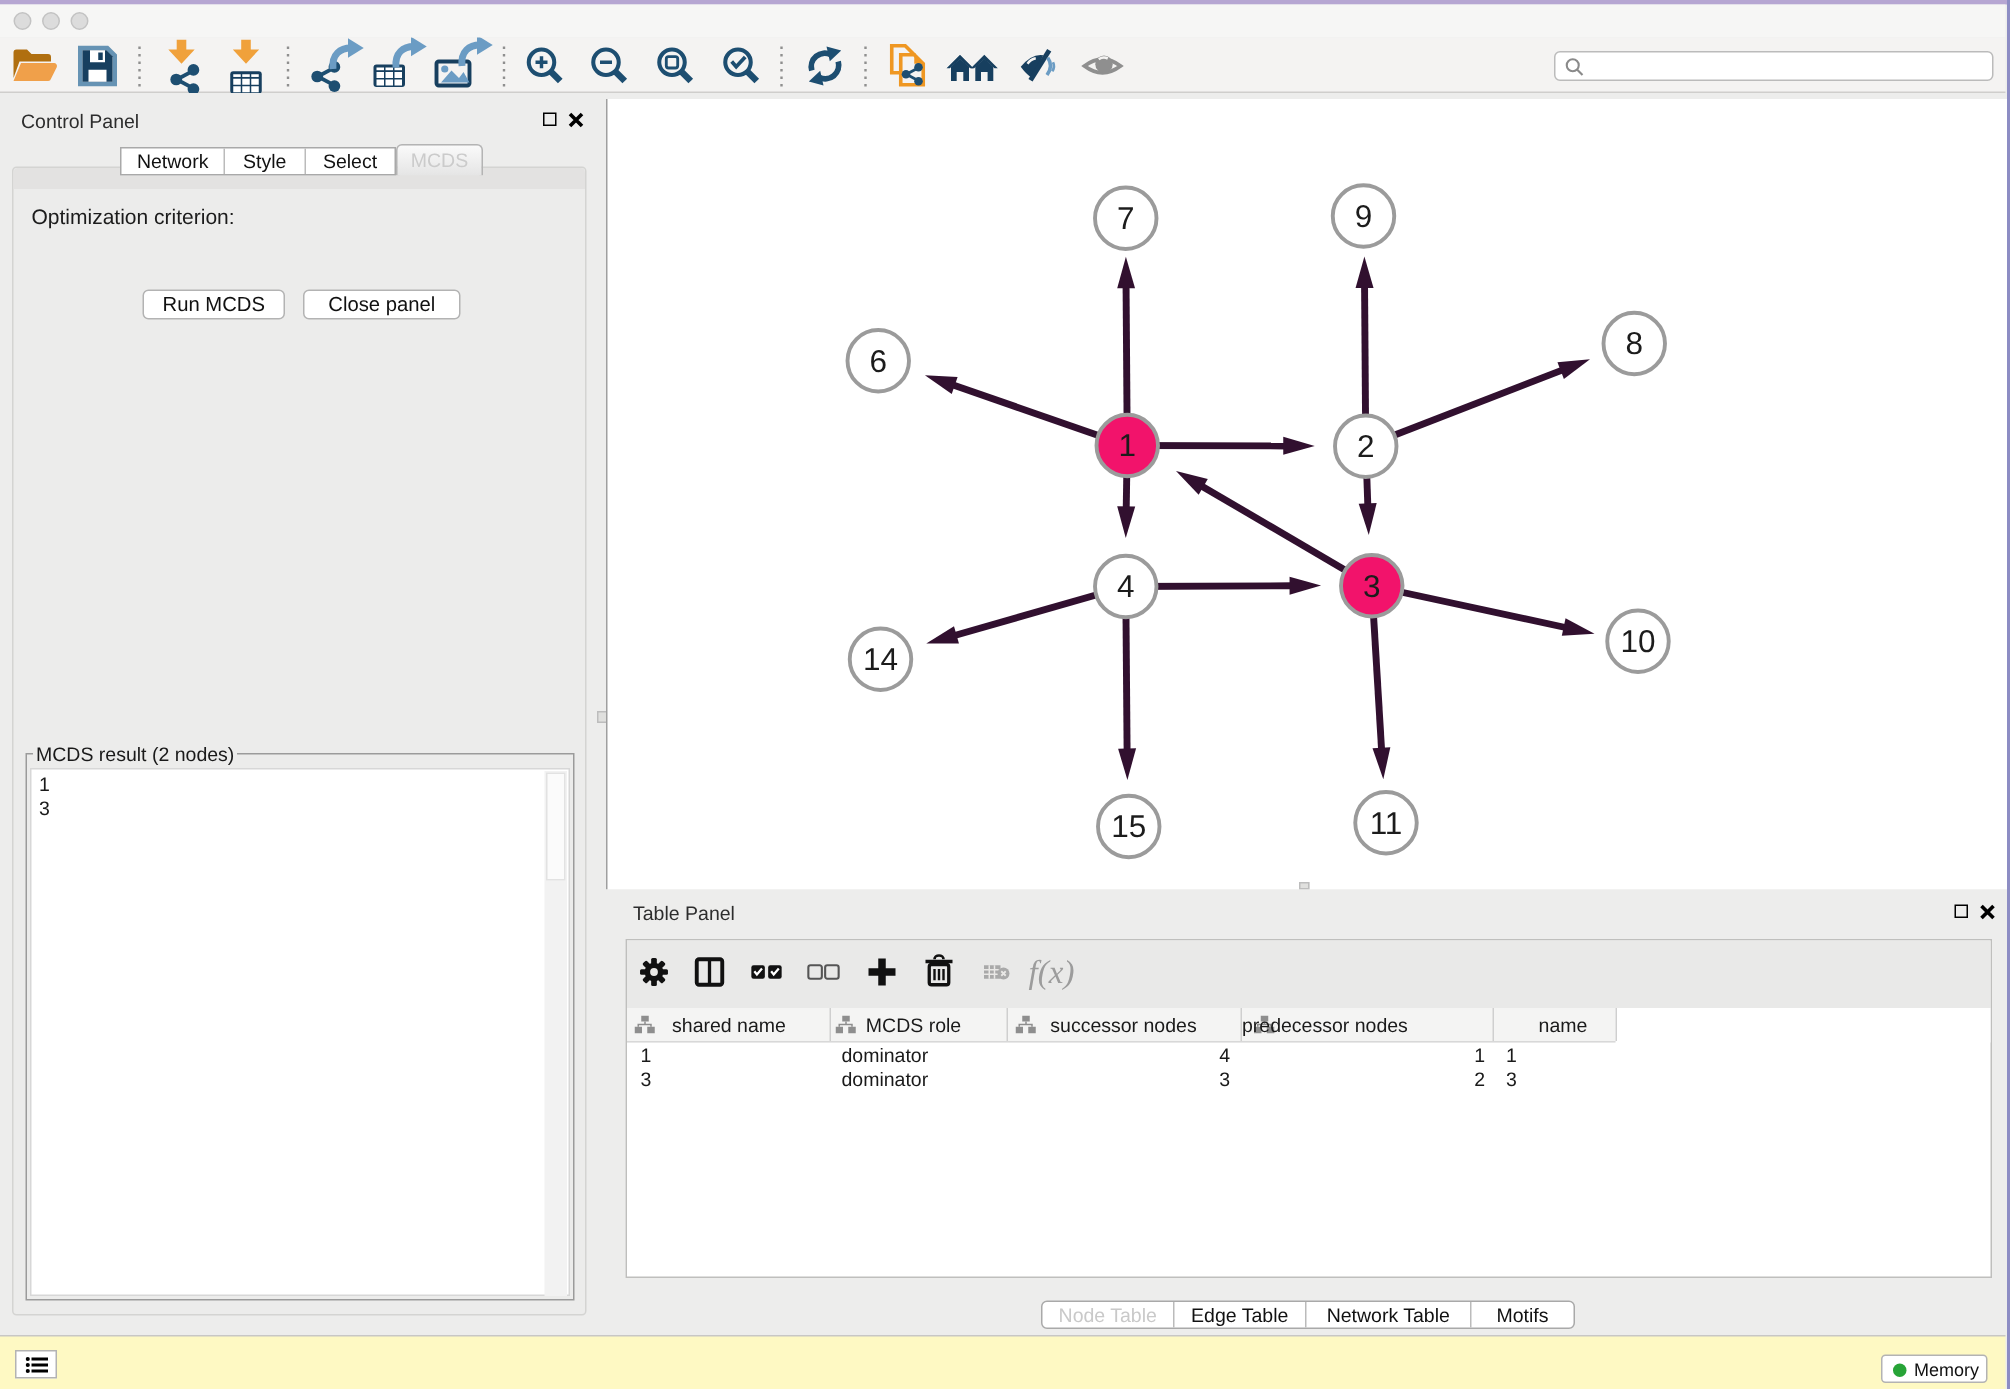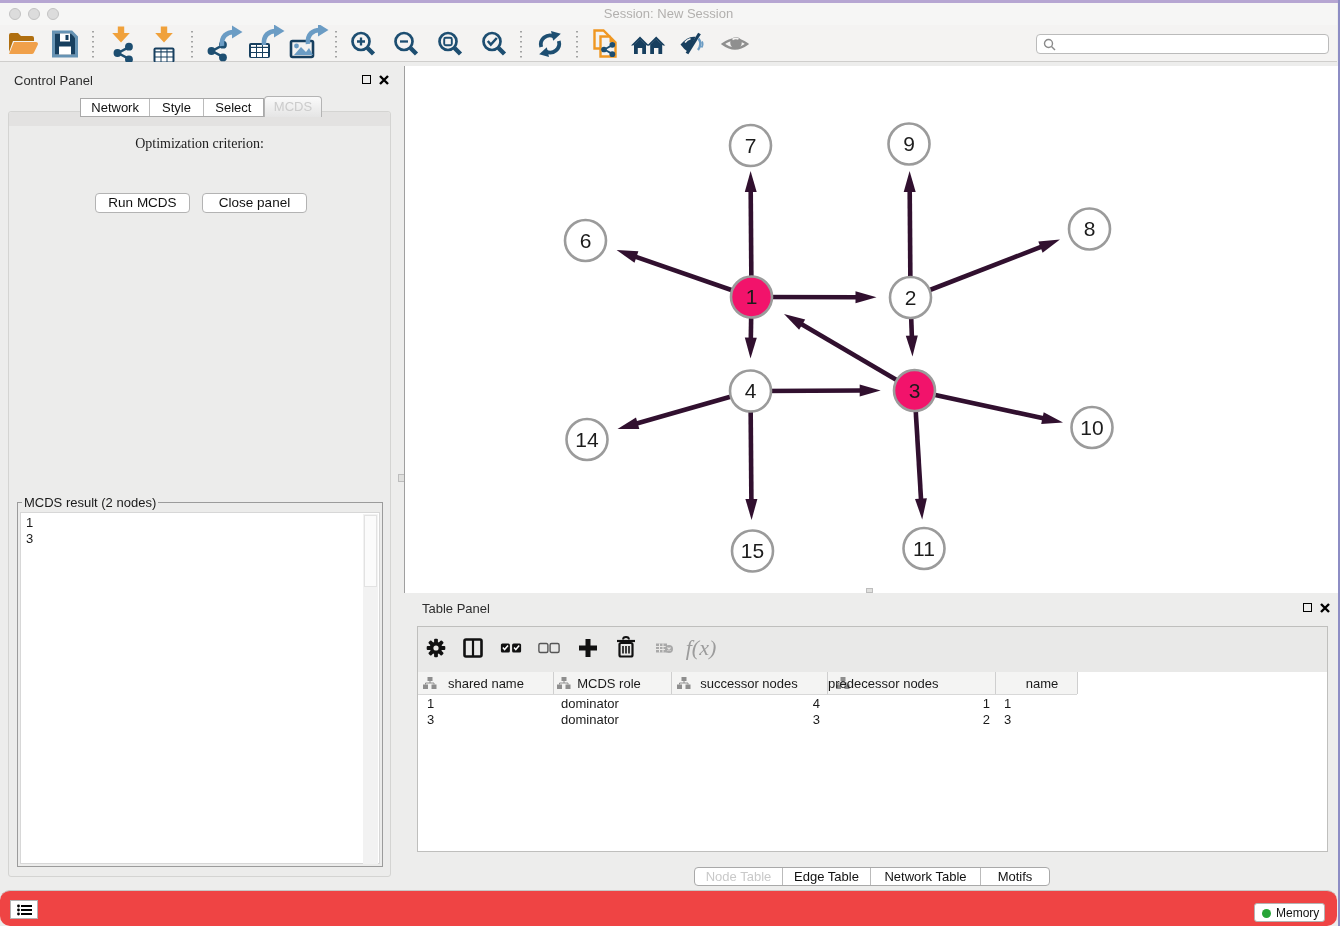--- a/index.html
+++ b/index.html
@@ -11,21 +11,20 @@
 <body>
 
 <div class="abs" style="left:0;top:0;width:1340px;height:3px;background:#b6a6d2;"></div>
 
 <div class="abs" style="left:1338px;top:0;width:2px;height:926px;background:#8d8dc4;"></div>
 
 <div class="abs" style="left:0;top:3px;width:1337px;height:22px;background:#f6f6f5;">
   <div class="abs" style="left:9px;top:4.5px;width:12px;height:12px;border-radius:50%;background:#dcdcdc;border:1px solid #c3c3c3;"></div>
   <div class="abs" style="left:28px;top:4.5px;width:12px;height:12px;border-radius:50%;background:#dcdcdc;border:1px solid #c3c3c3;"></div>
   <div class="abs" style="left:47px;top:4.5px;width:12px;height:12px;border-radius:50%;background:#dcdcdc;border:1px solid #c3c3c3;"></div>
-  <div class="abs" style="left:0;top:3px;width:1337px;text-align:center;font-size:13px;color:#b2b0ae;">Session: New Session</div>
 </div>
 
 <div class="abs" style="left:0;top:25px;width:1337px;height:37px;background:#f4f3f2;border-bottom:1px solid #cfcecc;" id="toolbar">
     <svg width="1337" height="37" style="position:absolute;left:0;top:0;">
       <g transform="translate(22,19)">
         <path d="M-13,-9 v17 l4,-11 h21 v-3 a2,2 0 0 0 -2,-2 h-11 l-3,-3 h-7 a2,2 0 0 0 -2,2 z" fill="#b06f10"></path>
         <path d="M-13,10 L-8,-2 H14 a2,2 0 0 1 1.9,2.6 L12,8.5 a2,2 0 0 1 -1.9,1.5 Z" fill="#f0a04a"></path>
       </g>
       <g transform="translate(65,19)">
         <path d="M-11.5,-12 H6.5 L11.5,-7 V12 H-11.5 Z" fill="none" stroke="#6693b4" stroke-width="3"></path>
@@ -178,21 +177,21 @@
 
   <div class="abs" style="left:80px;top:36px;width:184px;height:19px;background:#fff;border:1px solid #a9a9a9;display:flex;z-index:2;">
     <div style="width:70px;border-right:1px solid #bbb;text-align:center;font-size:13px;line-height:17px;color:#111;">Network</div>
     <div style="width:54px;border-right:1px solid #bbb;text-align:center;font-size:13px;line-height:17px;color:#111;">Style</div>
     <div style="width:60px;text-align:center;font-size:13px;line-height:17px;color:#111;">Select</div>
   </div>
   <div class="abs" style="left:264px;top:34px;width:58px;height:21px;background:linear-gradient(#fafafa,#e5e5e5);border:1px solid #b4b4b4;border-bottom:none;border-radius:4px 4px 0 0;z-index:2;text-align:center;font-size:13px;line-height:20px;color:#cbcbcb;">MCDS</div>
 
   <div class="abs" style="left:8px;top:49px;width:383px;height:766px;background:#ececeb;border:1px solid #d4d4d2;border-radius:3px;">
     <div class="abs" style="left:0;top:0;width:100%;height:14px;background:#e3e2e1;border-radius:3px 3px 0 0;"></div>
-    <div class="abs" style="left:0;top:24px;width:100%;text-align:center;font-size:14px;color:#1c1c1c;font-family:Liberation Serif, serif;">Optimization criterion:</div>
+    <div class="abs" style="left:12px;top:24px;width:100%;font-size:14px;color:#1c1c1c;">Optimization criterion:</div>
 
 
     <div class="abs" style="left:86px;top:81px;width:95px;height:20px;background:#fff;border:1px solid #b3b3b3;border-radius:4px;text-align:center;font-size:13.5px;line-height:18px;color:#111;">Run MCDS</div>
     <div class="abs" style="left:193px;top:81px;width:105px;height:20px;background:#fff;border:1px solid #b3b3b3;border-radius:4px;text-align:center;font-size:13.5px;line-height:18px;color:#111;">Close panel</div>
   </div>
 
   <fieldset class="abs" style="left:17px;top:433px;width:366px;height:372px;border:1px solid #9b9b9b;border-radius:0;padding:0;">
     <legend style="font-size:13px;color:#1a1a1a;margin-left:4px;padding:0 2px;">MCDS result (2 nodes)</legend>
     <div class="abs" style="left:2px;top:2px;right:2px;bottom:2px;background:#fff;border:1px solid #d7d7d7;">
       <div style="font-size:13px;color:#1a1a1a;padding:2px 0 0 5px;line-height:16px;">1<br>3</div>
@@ -379,21 +378,21 @@
   </div>
 
   <div class="abs" style="left:290px;top:274px;width:356px;height:19px;background:#fff;border:1px solid #a9a9a9;border-radius:4px;display:flex;">
     <div style="width:88px;border-right:1px solid #bbb;text-align:center;font-size:13px;line-height:17px;color:#c9c9c9;">Node Table</div>
     <div style="width:88px;border-right:1px solid #bbb;text-align:center;font-size:13px;line-height:17px;color:#111;">Edge Table</div>
     <div style="width:110px;border-right:1px solid #bbb;text-align:center;font-size:13px;line-height:17px;color:#111;">Network Table</div>
     <div style="flex:1;text-align:center;font-size:13px;line-height:17px;color:#111;">Motifs</div>
   </div>
 </div>
 
-<div class="abs" style="left:0;top:890px;width:1337px;height:36px;background:#ef4444;border-top:1px solid #c8c7c5;border-radius:10px;">
+<div class="abs" style="left:0;top:890px;width:1337px;height:36px;background:#fef9c3;border-top:1px solid #c8c7c5;">
   <div class="abs" style="left:10px;top:9px;width:28px;height:19px;background:#fff;border:1px solid #b3b3b3;">
     <svg width="15" height="12" style="position:absolute;left:5.5px;top:2.5px;">
       <circle cx="1.5" cy="2" r="1.4" fill="#000"></circle>
         <rect x="4" y="1" width="11" height="2" fill="#000"></rect>
       <circle cx="1.5" cy="6" r="1.4" fill="#000"></circle>
         <rect x="4" y="5" width="11" height="2" fill="#000"></rect>
       <circle cx="1.5" cy="10" r="1.4" fill="#000"></circle>
         <rect x="4" y="9" width="11" height="2" fill="#000"></rect>
     </svg>
   </div>

